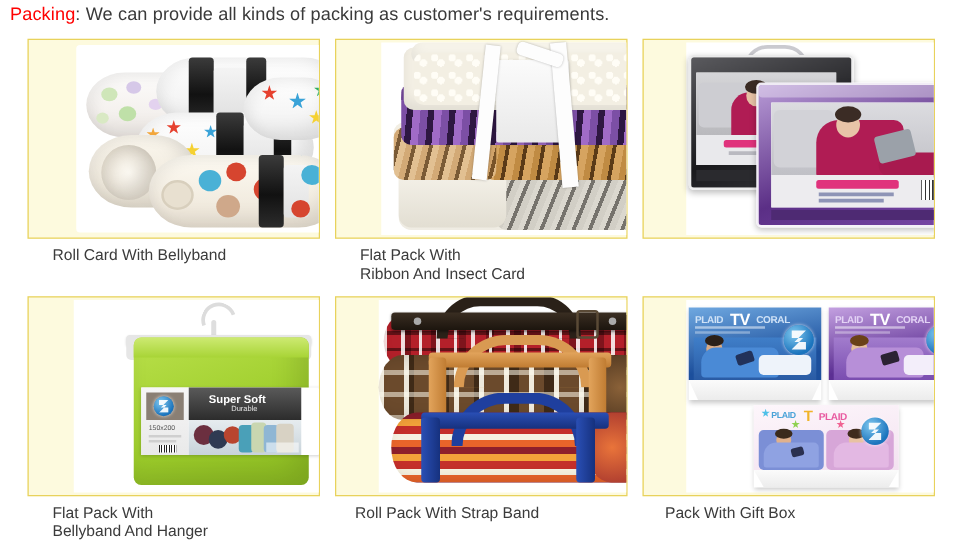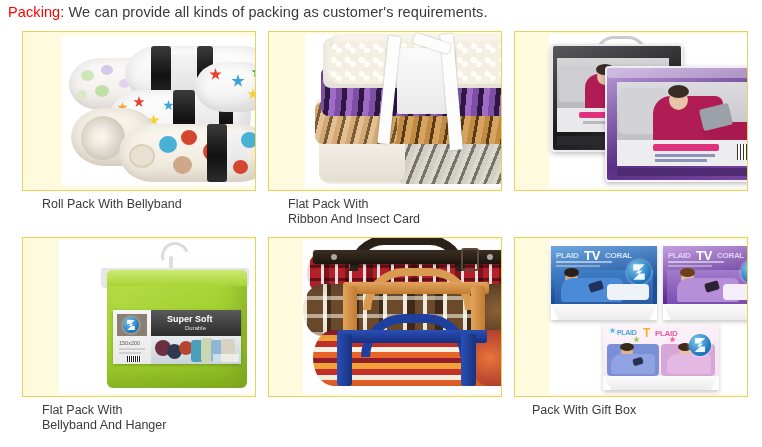--- a/index.html
+++ b/index.html
@@ -150,21 +150,21 @@
           <div class="dotc" style="left:126px;top:98px;width:16px;height:15px;background:#d6452f;"></div>
           <div class="dotc" style="left:118px;top:124px;width:19px;height:18px;background:#cfa88a;"></div>
           <div class="dotc" style="left:148px;top:110px;width:20px;height:19px;background:#d6452f;"></div>
           <div class="band" style="left:152px;top:92px;width:20px;height:58px;"></div>
           <div class="band lab" style="left:172px;top:100px;width:20px;height:42px;"></div>
           <div class="dotc" style="left:186px;top:100px;width:17px;height:16px;background:#49b1d6;"></div>
           <div class="dotc" style="left:200px;top:118px;width:16px;height:15px;background:#cfa88a;"></div>
           <div class="dotc" style="left:178px;top:128px;width:15px;height:14px;background:#d6452f;"></div>
         </div>
       </div>
-      <div class="caption">Roll Pack With Bellyband</div>
+      <div class="caption">Roll Card With Bellyband</div>
     </div>
 
     <div class="cell">
       <div class="thumb">
         <div class="photo p2">
           <div class="sh" style="left:4px;top:2px;width:226px;height:154px;background:#fff;"></div>
 
           <div class="sh" style="left:18px;top:96px;width:206px;height:56px;background:#efece3;border-radius:10px;"></div>
           <div class="sh" style="left:96px;top:98px;width:128px;height:54px;background:repeating-linear-gradient(112deg,#d9d6cd 0 4px,#6b6862 4px 7px,#cfccc3 7px 12px);border-radius:8px;opacity:.92;"></div>
           <div class="sh" style="left:18px;top:100px;width:86px;height:50px;background:linear-gradient(180deg,#f7f4ec,#e2ded2);border-radius:10px;"></div>
@@ -239,21 +239,21 @@
 
           <div class="hookwire" style="left:106px;top:4px;width:22px;height:22px;transform:rotate(25deg);"></div>
           <div class="sh" style="left:114px;top:18px;width:4px;height:16px;background:#dedede;border-radius:2px;"></div>
           <div class="hbar" style="left:46px;top:30px;width:148px;height:9px;"></div>
           <div class="sh" style="left:46px;top:30px;width:14px;height:20px;background:#e6e6e6;border-radius:4px;"></div>
           <div class="sh" style="left:180px;top:30px;width:14px;height:20px;background:#e6e6e6;border-radius:4px;"></div>
 
           <div class="greenblk" style="left:52px;top:32px;width:140px;height:118px;"></div>
           <div class="sh" style="left:52px;top:32px;width:140px;height:16px;background:linear-gradient(180deg,#cdea72,#a8d436);border-radius:6px 6px 0 0;"></div>
 
-          <div class="card" style="left:58px;top:72px;width:128px;height:54px;">
+          <div class="card" style="left:58px;top:72px;width:128px;height:54px;padding-left:40px;">
             <div class="sh" style="left:0;top:0;width:38px;height:54px;background:linear-gradient(180deg,#f6f6f6,#e9e9e9);"></div>
             <div class="sh" style="left:38px;top:0;width:90px;height:26px;background:linear-gradient(180deg,#5a5a5a,#2c2c2c);"></div>
             <div class="sh" style="left:4px;top:4px;width:30px;height:22px;background:#8a7f74;"></div>
             <div class="logo" style="left:10px;top:7px;width:16px;height:16px;"></div>
             <span class="ctxt" style="left:54px;top:4px;font-size:9px;">Super Soft</span>
             <span class="ctxt" style="left:72px;top:15px;font-size:6px;font-weight:normal;opacity:.85;">Durable</span>
             <span style="position:absolute;left:6px;top:30px;font-size:5.5px;color:#555;">150x200</span>
             <div class="sh" style="left:6px;top:38px;width:26px;height:2px;background:#cfcfcf;"></div>
             <div class="sh" style="left:6px;top:42px;width:22px;height:2px;background:#cfcfcf;"></div>
             <div class="sh" style="left:14px;top:46px;width:14px;height:6px;background:repeating-linear-gradient(90deg,#222 0 1px,#fff 1px 2px);"></div>
@@ -303,20 +303,21 @@
 
           <div class="sroll" style="left:12px;top:92px;width:208px;height:56px;
             background:repeating-linear-gradient(0deg,#e8642a 0 6px,#f6f1e0 6px 11px,#c42f2a 11px 17px,#f3a23a 17px 23px,#8e1f2b 23px 28px);"></div>
           <div class="sh" style="left:168px;top:92px;width:52px;height:56px;background:radial-gradient(ellipse at 40% 50%,#e9743a,#9b2b2c);border-radius:20px/28px;"></div>
           <div class="strapArc" style="left:60px;top:76px;width:90px;height:34px;border-width:9px;border-color:#1f3f9e;"></div>
           <div class="strap" style="left:36px;top:92px;width:150px;height:13px;background:linear-gradient(180deg,#2a4fb5,#16317e);"></div>
           <div class="strap" style="left:36px;top:96px;width:15px;height:52px;background:linear-gradient(90deg,#2a4fb5,#16317e);"></div>
           <div class="strap" style="left:160px;top:96px;width:15px;height:52px;background:linear-gradient(90deg,#2a4fb5,#16317e);"></div>
         </div>
       </div>
+      <div class="caption cap-r2c2">Roll Pack With Strap Band</div>
     </div>
 
     <div class="cell">
       <div class="thumb">
         <div class="photo p6">
           <div class="sh" style="left:2px;top:2px;width:230px;height:154px;background:#fff;"></div>
 
           <div class="box" style="left:4px;top:8px;width:106px;height:74px;">
             <div class="boxtop" style="left:0;top:0;width:106px;height:58px;background:linear-gradient(170deg,#6fa8e0,#1c4f9c 70%);">
               <div class="sh" style="left:4px;top:24px;width:98px;height:34px;background:linear-gradient(180deg,#3f7ec8,#2a5ba4);"></div>

